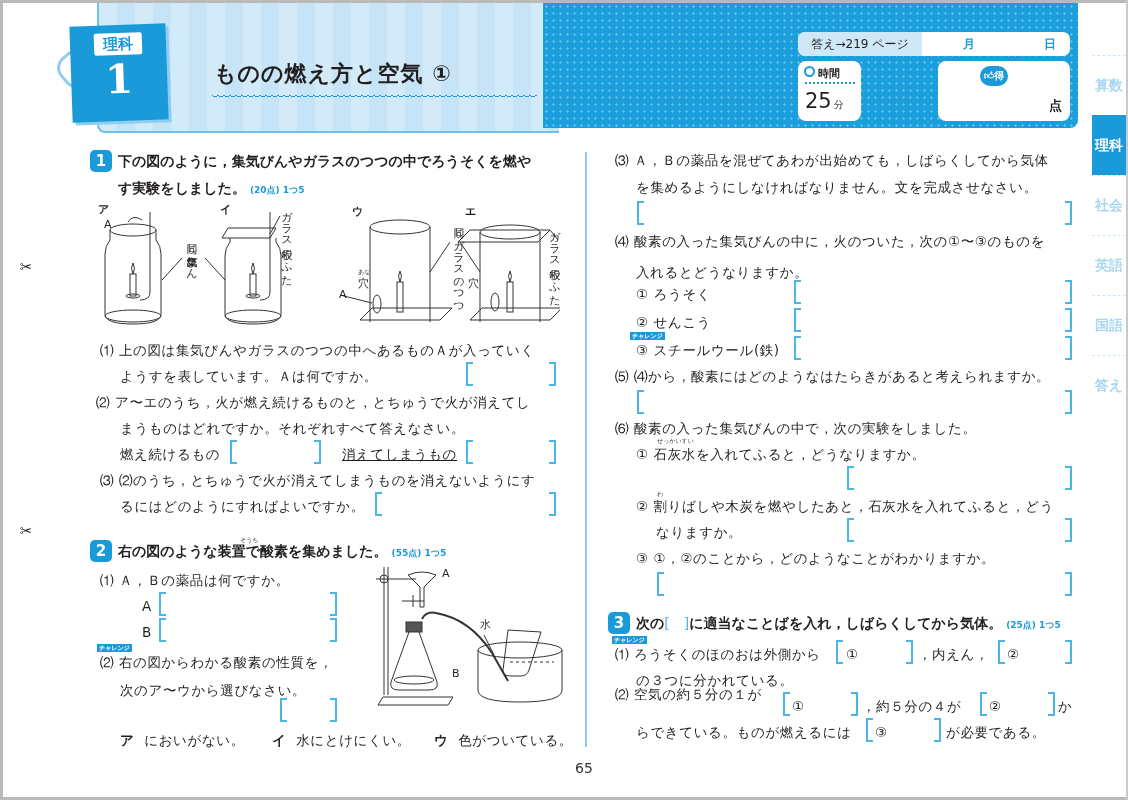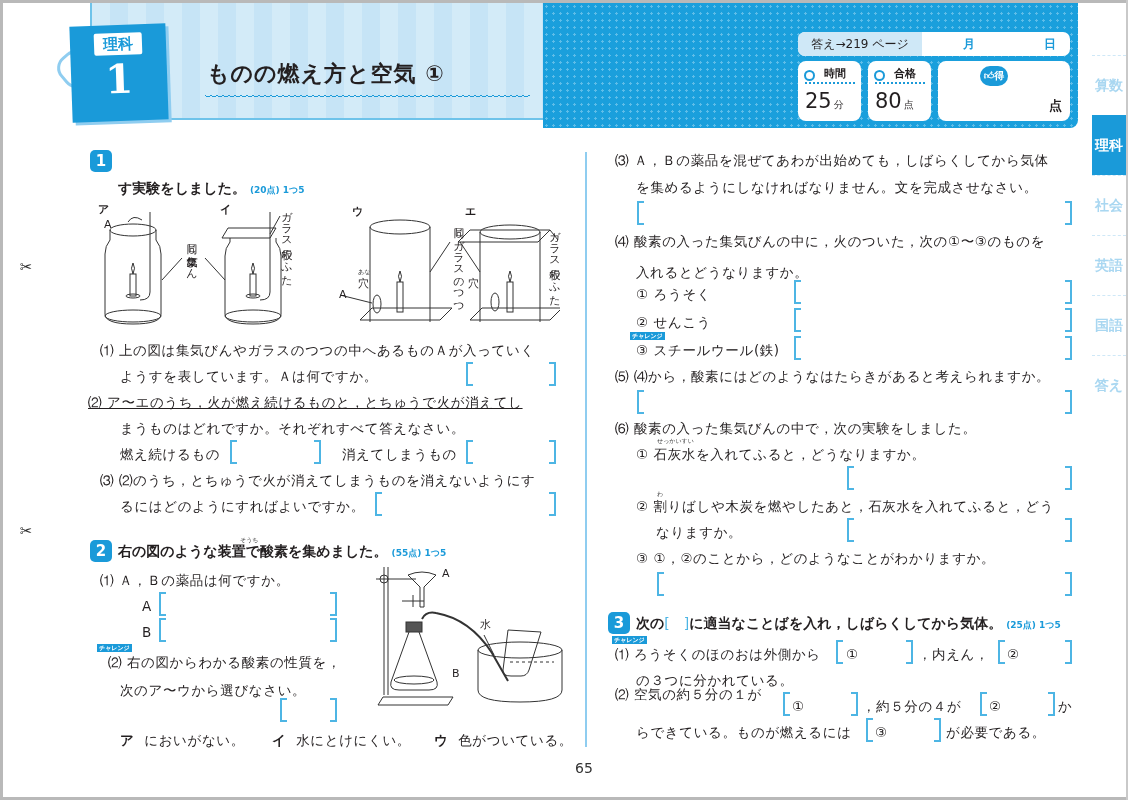--- a/index.html
+++ b/index.html
@@ -5,21 +5,21 @@
   * { box-sizing: border-box; margin: 0; padding: 0; }
   html, body { width: 1128px; height: 800px; overflow: hidden; background: #fff; }
   body { font-family: "DejaVu Sans", "Liberation Sans", sans-serif; color: #231f20; position: relative; }
   .page-border-left { position: absolute; left: 0; top: 0; width: 3px; height: 800px; background: #b9b9b9; }
   .page-border-top { position: absolute; left: 0; top: 0; width: 1128px; height: 3px; background: #b9b9b9; }
   .page-border-bottom { position: absolute; left: 0; bottom: 0; width: 1128px; height: 3px; background: #b9b9b9; }
   .page-border-right { position: absolute; right: 0; top: 0; width: 2px; height: 800px; background: #c9c9c9; }
 
   
   .header { position: absolute; left: 83px; top: 3px; width: 995px; height: 125px; }
-  .header-stripe { position: absolute; left: 7px; top: 0; width: 462px; height: 117px;
+  .header-stripe { position: absolute; left: 14px; top: 0; width: 462px; height: 130px;
     background: repeating-linear-gradient(90deg, #d3ebf8 0 18px, #c6e4f6 18px 36px);
     border: 2px solid #6ec3ea; border-top: none; border-right: none; border-radius: 0 0 0 8px; }
   .title-tag { position: absolute; left: -12px; top: 22px; width: 96px; height: 96px; background: #1a9ad9;
     transform: rotate(-2deg); box-shadow: 3px 3px 0 #8fcdf0; }
   .title-tag-subject { position: absolute; left: 24px; top: 8px; width: 48px; height: 22px; background: #fff; color: #1a9ad9;
     font-weight: bold; font-size: 15px; text-align: center; line-height: 22px; border-radius: 2px; }
   .title-tag-number { position: absolute; left: 0; top: 30px; width: 96px; text-align: center; color: #fff; font-size: 40px; font-weight: bold; font-family: "DejaVu Serif", serif; }
   .clip-icon { position: absolute; left: -24px; top: 48px; width: 34px; height: 36px; border: 3px solid #8fcdf0; border-radius: 14px; transform: rotate(-40deg); }
   .page-title { position: absolute; left: 115px; top: 56px; font-size: 22px; font-weight: bold; letter-spacing: 1px; color: #231f20; }
   .title-wave { position: absolute; left: 113px; top: 90px; width: 325px; height: 6px;
@@ -34,21 +34,21 @@
   .grade-text { position: absolute; left: 88px; top: 10px; font-size: 11px; font-weight: bold; }
   .class-text { position: absolute; left: 165px; top: 10px; font-size: 11px; font-weight: bold; }
   .answer-row { position: absolute; left: 255px; top: 29px; width: 272px; height: 24px; background: #fff; border-radius: 7px; overflow: hidden; }
   .answer-ref { position: absolute; left: 0; top: 0; width: 124px; height: 24px; background: #cfe8f7; font-size: 12px; font-weight: normal; text-align: center; line-height: 24px; }
   .month-label { position: absolute; left: 165px; top: 0; font-size: 12px; font-weight: bold; color: #1a9ad9; line-height: 24px; }
   .day-label { position: absolute; left: 246px; top: 0; font-size: 12px; font-weight: bold; color: #1a9ad9; line-height: 24px; }
   .stat-box { position: absolute; top: 58px; height: 60px; background: #fff; border-radius: 8px; }
   .stat-time { left: 255px; width: 63px; }
   .stat-pass { left: 325px; width: 63px; }
   .stat-score { left: 395px; width: 132px; }
-  .stat-head { position: absolute; left: 6px; top: 5px; font-size: 11px; font-weight: bold; display: flex; align-items: flex-end; gap: 9px; }
+  .stat-head { position: absolute; left: 6px; top: 5px; font-size: 11px; font-weight: bold; display: flex; align-items: flex-start; gap: 3px; }
   .stat-icon { width: 11px; height: 11px; border: 2px solid #1a9ad9; border-radius: 50%; display: inline-block; }
   .stat-dots { position: absolute; left: 7px; top: 21px; width: 50px; border-top: 2px dotted #1a9ad9; }
   .stat-value { position: absolute; left: 7px; top: 28px; font-size: 21px; font-weight: normal; }
   .stat-unit { font-size: 10px; margin-left: 2px; }
   .score-badge { position: absolute; left: 42px; top: 5px; width: 28px; height: 20px; background: #1a9ad9; color: #fff; border-radius: 10px;
     font-size: 10px; font-weight: bold; text-align: center; line-height: 20px; }
   .score-unit { position: absolute; right: 8px; bottom: 6px; font-size: 13px; font-weight: bold; }
 
   
   .side-tabs { position: absolute; left: 1092px; top: 55px; width: 34px; }
@@ -106,28 +106,20 @@
       <span class="day-label">日</span>
     </div>
     <div class="stat-box stat-time">
       <div class="stat-head">
           <span class="stat-icon"></span>
           <span>時間</span>
         </div>
       <div class="stat-dots"></div>
       <div class="stat-value"><span>25</span><span class="stat-unit">分</span></div>
     </div>
-    <div class="stat-box stat-pass">
-      <div class="stat-head">
-          <span class="stat-icon"></span>
-          <span>合格</span>
-        </div>
-      <div class="stat-dots"></div>
-      <div class="stat-value"><span>80</span><span class="stat-unit">点</span></div>
-    </div>
     <div class="stat-box stat-score">
       <div class="score-badge"><span>👍︎</span><span>得点</span></div>
       <span class="score-unit">点</span>
     </div>
   </div>
 </div>
 
 <div class="side-tabs">
   <div class="side-tab">算数</div>
   <div class="side-tab active">理科</div>
@@ -137,21 +129,21 @@
   <div class="side-tab">答え</div>
 </div>
 
 <div class="scissor" style="top:258px;">✂</div>
 <div class="scissor" style="top:522px;">✂</div>
 
 <div class="col-divider"></div>
 
 <div class="q-head" style="left:90px; top:148px; width:480px;">
   <span class="q-num">1</span>
-  <span class="q-text"><br><span>す実験をしました。</span><span class="points">(20点) 1つ5</span></span>
+  <span class="q-text"><span>下の図のように，集気びんやガラスのつつの中でろうそくを燃や</span><br><span>す実験をしました。</span><span class="points">(20点) 1つ5</span></span>
 </div>
 
 <div class="figure" style="left:90px; top:200px; width:470px; height:135px;">
   <svg width="470" height="135" viewBox="0 0 470 135">
     <g fill="none" stroke="#333" stroke-width="1">
 
       <ellipse cx="43" cy="30" rx="23" ry="6"></ellipse>
       <path d="M20 30 v10 q-5 6 -5 14 v60 q0 10 28 10 q28 0 28 -10 v-60 q0 -8 -5 -14 v-10"></path>
       <ellipse cx="43" cy="116" rx="28" ry="6"></ellipse>
       <rect x="40" y="74" width="6" height="22"></rect>
@@ -204,27 +196,27 @@
   <span class="ruby" style="left:268px; top:68px;">あな</span>
   <span class="fig-label" style="left:378px; top:76px; font-weight:normal;">穴</span>
 </div>
 
 <div class="line" style="left:100px; top:340px;">⑴ 上の図は集気びんやガラスのつつの中へあるものＡが入っていく</div>
 <div class="line" style="left:120px; top:366px;">ようすを表しています。Ａは何ですか。</div>
 <div class="bracket l" style="left:466px; top:362px;"></div>
 <div class="bracket r" style="left:549px; top:362px;"></div>
 <div style="position:absolute;left:474px;top:362px;width:75px;height:24px;"></div>
 
-<div class="line" style="left:88px; top:392px;text-decoration:underline;">⑵ ア〜エのうち，火が燃え続けるものと，とちゅうで火が消えてし</div>
+<div class="line" style="left:96px; top:392px;">⑵ ア〜エのうち，火が燃え続けるものと，とちゅうで火が消えてし</div>
 <div class="line" style="left:120px; top:418px;">まうものはどれですか。それぞれすべて答えなさい。</div>
 <div class="line" style="left:120px; top:444px;">燃え続けるもの</div>
 <div class="bracket l" style="left:230px; top:440px;"></div>
 <div class="bracket r" style="left:314px; top:440px;"></div>
 <div style="position:absolute;left:238px;top:440px;width:76px;height:24px;"></div>
-<div class="line" style="left:342px; top:444px;">消えてしまうもの</div>
+<div class="line" style="left:342px; top:444px;text-decoration:underline;">消えてしまうもの</div>
 <div class="bracket l" style="left:466px; top:440px;"></div>
 <div class="bracket r" style="left:549px; top:440px;"></div>
 <div style="position:absolute;left:474px;top:440px;width:75px;height:24px;"></div>
 
 <div class="line" style="left:100px; top:470px;">⑶ ⑵のうち，とちゅうで火が消えてしまうものを消えないようにす</div>
 <div class="line" style="left:120px; top:496px;">るにはどのようにすればよいですか。</div>
 <div class="bracket l" style="left:375px; top:492px;"></div>
 <div class="bracket r" style="left:549px; top:492px;"></div>
 <div style="position:absolute;left:383px;top:492px;width:166px;height:24px;"></div>
 
@@ -236,21 +228,21 @@
 <div class="line" style="left:100px; top:570px;">⑴ Ａ，Ｂの薬品は何ですか。</div>
 <div class="line" style="left:142px; top:596px;">A</div>
 <div class="bracket l" style="left:159px; top:592px;"></div>
 <div class="bracket r" style="left:330px; top:592px;"></div>
 <div style="position:absolute;left:167px;top:592px;width:163px;height:24px;"></div>
 <div class="line" style="left:142px; top:622px;">B</div>
 <div class="bracket l" style="left:159px; top:618px;"></div>
 <div class="bracket r" style="left:330px; top:618px;"></div>
 <div style="position:absolute;left:167px;top:618px;width:163px;height:24px;"></div>
 <div class="challenge" style="left:97px; top:644px;">チャレンジ</div>
-<div class="line" style="left:108px; top:652px;">⑵ 右の図からわかる酸素の性質を，</div>
+<div class="line" style="left:100px; top:652px;">⑵ 右の図からわかる酸素の性質を，</div>
 <div class="line" style="left:120px; top:680px;">次のア〜ウから選びなさい。</div>
 <div class="bracket l" style="left:280px; top:698px;"></div>
 <div class="bracket r" style="left:330px; top:698px;"></div>
 <div style="position:absolute;left:288px;top:698px;width:42px;height:24px;"></div>
 <div class="line" style="left:120px; top:730px;"><b>ア</b>&nbsp;&nbsp;<span>においがない。</span></div>
 <div class="line" style="left:272px; top:730px;"><b>イ</b>&nbsp;&nbsp;<span>水にとけにくい。</span></div>
 <div class="line" style="left:434px; top:730px;"><b>ウ</b>&nbsp;&nbsp;<span>色がついている。</span></div>
 
 <div class="figure" style="left:368px; top:565px; width:200px; height:150px;">
   <svg width="200" height="150" viewBox="0 0 200 150">

